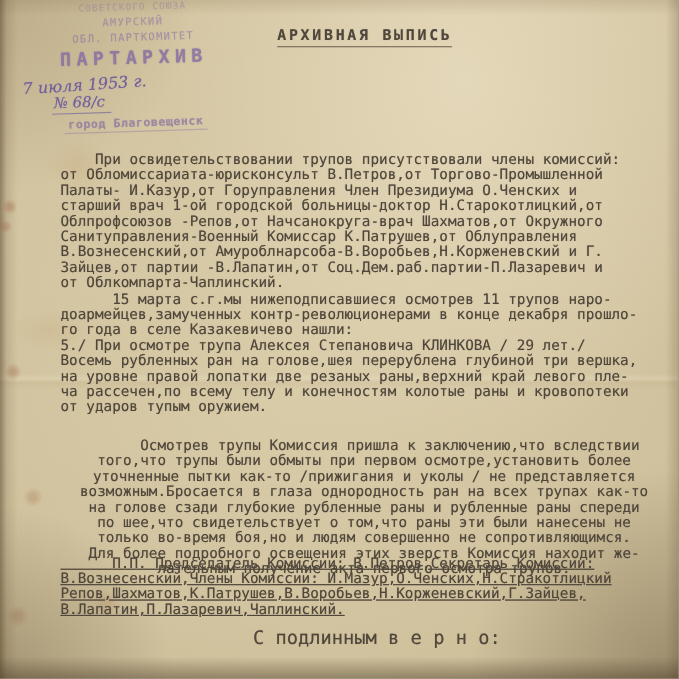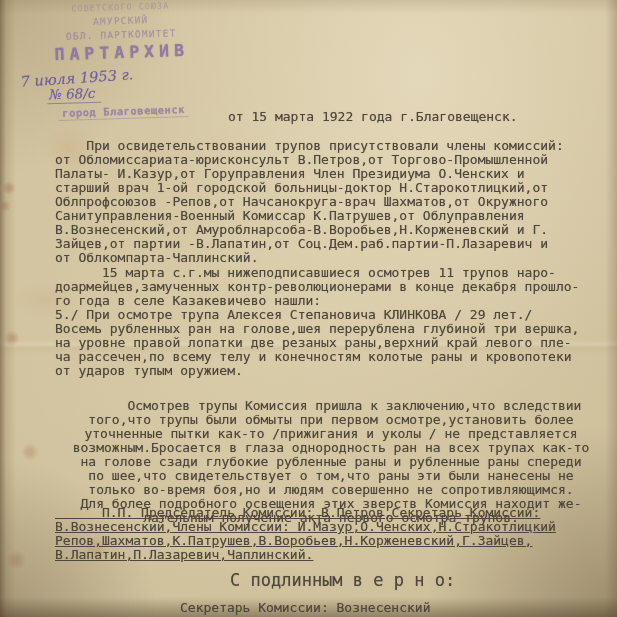--- a/index.html
+++ b/index.html
@@ -97,23 +97,23 @@
   <div class="stamp">
     <div class="s-faded">СОВЕТСКОГО СОЮЗА</div>
     <div class="s-line">АМУРСКИЙ</div>
     <div class="s-line s-comm">ОБЛ. ПАРТКОМИТЕТ</div>
     <div class="s-title">ПАРТАРХИВ</div>
     <div class="s-date hand">7 июля 1953 г.</div>
     <div class="s-num hand"><span class="u">№ 68/с</span></div>
     <div><span class="s-city">город Благовещенск</span></div>
   </div>
 
+  <div class="title ink">АРХИВНАЯ  ВЫПИСЬ</div>
 
 
-  <div class="dateline ink">от 15 марта 1922 года г.Благовещенск.</div>
 
   <div class="para p-members ink">    При освидетельствовании трупов присутствовали члены комиссий:
 от Обломиссариата-юрисконсульт В.Петров,от Торгово-Промышленной
 Палаты- И.Казур,от Горуправления Член Президиума О.Ченских и
 старший врач 1-ой городской больницы-доктор Н.Старокотлицкий,от
 Облпрофсоюзов -Репов,от Начсанокруга-врач Шахматов,от Окружного
 Санитуправления-Военный Комиссар К.Патрушев,от Облуправления
 В.Вознесенский,от Амуроблнарсоба-В.Воробьев,Н.Корженевский и Г.
 Зайцев,от партии -В.Лапатин,от Соц.Дем.раб.партии-П.Лазаревич и
 от Облкомпарта-Чаплинский.</div>
@@ -137,14 +137,13 @@
 Для более подробного освещения этих зверств Комиссия находит же-
 лательным получение акта первого осмотра трупов.</div>
 
   <div class="para p-signatures ink">      П.П. Председатель Комиссии: В.Петров,Секретарь Комиссии:
 В.Вознесенский,Члены Комиссии: И.Мазур,О.Ченских,Н.Стракотлицкий
 Репов,Шахматов,К.Патрушев,В.Воробьев,Н.Корженевский,Г.Зайцев,
 В.Лапатин,П.Лазаревич,Чаплинский.</div>
 
   <div class="certified ink">С подлинным  в е р н о:</div>
 
-  <div class="secretary ink">Секретарь  Комиссии:  Вознесенский</div>
 </div>
 
 </body></html>

